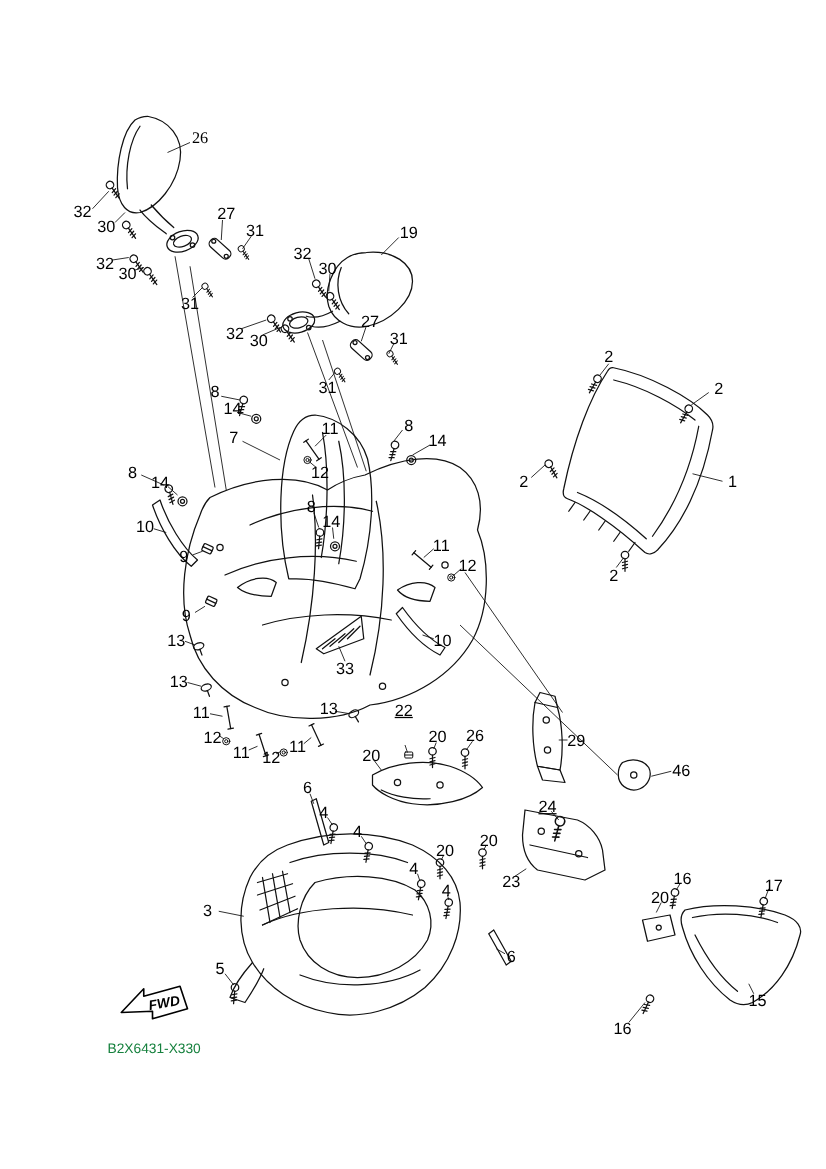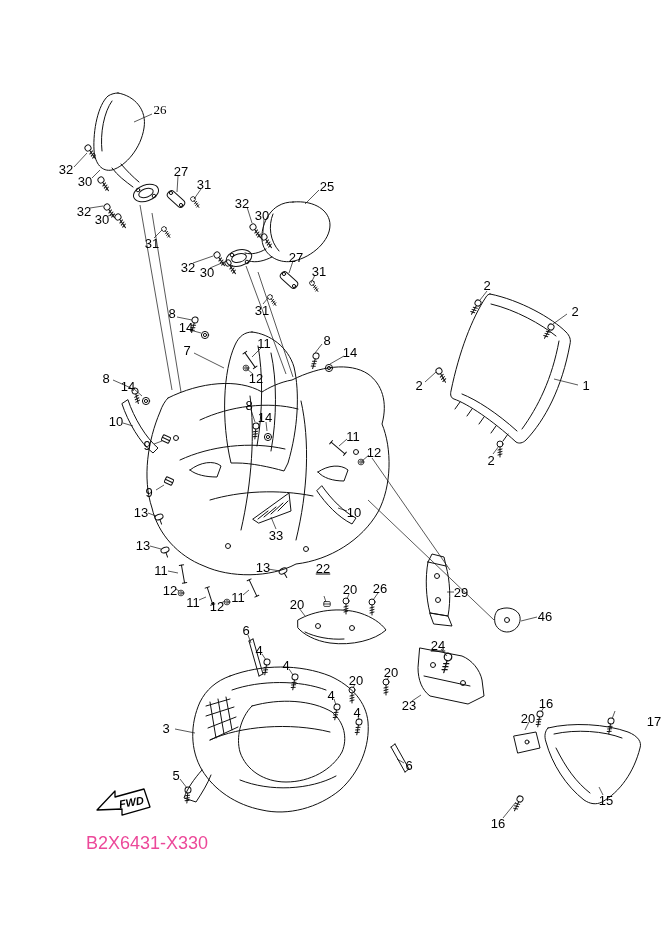--- a/index.html
+++ b/index.html
@@ -2,21 +2,21 @@
 <html><head>
 <meta charset="utf-8">
 <style>
   html,body{margin:0;padding:0;background:#ffffff;}
   .page{position:relative;width:661px;height:935px;background:#ffffff;overflow:hidden;
         font-family:"Liberation Sans","DejaVu Sans",sans-serif;color:#000;}
   svg.art{position:absolute;left:0;top:0;}
   .callout-layer{position:absolute;left:0;top:0;width:661px;height:935px;pointer-events:none;}
   .callout{position:absolute;transform:translate(-50%,-50%);font-size:13px;font-weight:400;
            color:#000;white-space:nowrap;}
-  .diagram-code{position:absolute;left:86px;top:833px;font-size:18px;color:#ec4899;text-align:right;}
+  .diagram-code{position:absolute;left:86px;top:833px;font-size:11px;color:#15803d;text-align:right;}
 </style>
 </head>
 <body>
 
 <div class="page">
 
   <svg class="art" viewBox="0 0 661 935" width="661" height="935">
     <defs>
       <g id="screw">
         <circle cx="0" cy="0" r="3"></circle>
@@ -329,21 +329,21 @@
 
   <div class="callout-layer">
       <span class="callout" style="left: 160px; top: 110px; font-family: Liberation Serif, serif;">26</span>
       <span class="callout" style="left: 66px; top: 169px;">32</span>
       <span class="callout" style="left: 85px; top: 181px;">30</span>
       <span class="callout" style="left: 181px; top: 171px;">27</span>
       <span class="callout" style="left: 204px; top: 184px;">31</span>
       <span class="callout" style="left: 84px; top: 211px;">32</span>
       <span class="callout" style="left: 102px; top: 219px;">30</span>
       <span class="callout" style="left: 152px; top: 243px;">31</span>
-      <span class="callout" style="left: 327px; top: 186px;">25</span>
+      <span class="callout" style="left: 327px; top: 186px;">19</span>
       <span class="callout" style="left: 242px; top: 203px;">32</span>
       <span class="callout" style="left: 262px; top: 215px;">30</span>
       <span class="callout" style="left: 296px; top: 257px;">27</span>
       <span class="callout" style="left: 319px; top: 271px;">31</span>
       <span class="callout" style="left: 188px; top: 267px;">32</span>
       <span class="callout" style="left: 207px; top: 272px;">30</span>
       <span class="callout" style="left: 262px; top: 310px;">31</span>
       <span class="callout" style="left: 172px; top: 313px;">8</span>
       <span class="callout" style="left: 186px; top: 327px;">14</span>
       <span class="callout" style="left: 187px; top: 350px;">7</span>
@@ -388,20 +388,20 @@
       <span class="callout" style="left: 356px; top: 680px;">20</span>
       <span class="callout" style="left: 391px; top: 672px;">20</span>
       <span class="callout" style="left: 409px; top: 705px;">23</span>
       <span class="callout" style="left: 166px; top: 728px;">3</span>
       <span class="callout" style="left: 331px; top: 695px;">4</span>
       <span class="callout" style="left: 357px; top: 712px;">4</span>
       <span class="callout" style="left: 176px; top: 775px;">5</span>
       <span class="callout" style="left: 409px; top: 765px;">6</span>
       <span class="callout" style="left: 528px; top: 718px;">20</span>
       <span class="callout" style="left: 546px; top: 703px;">16</span>
-      <span class="callout" style="left: 654px; top: 708px; margin-top: 13px;">17</span>
+      <span class="callout" style="left: 619px; top: 708px;">17</span>
       <span class="callout" style="left: 606px; top: 800px;">15</span>
       <span class="callout" style="left: 498px; top: 823px;">16</span>
     </div>
 
   <div class="diagram-code">B2X6431-X330</div>
 
 </div>
 
 </body></html>

